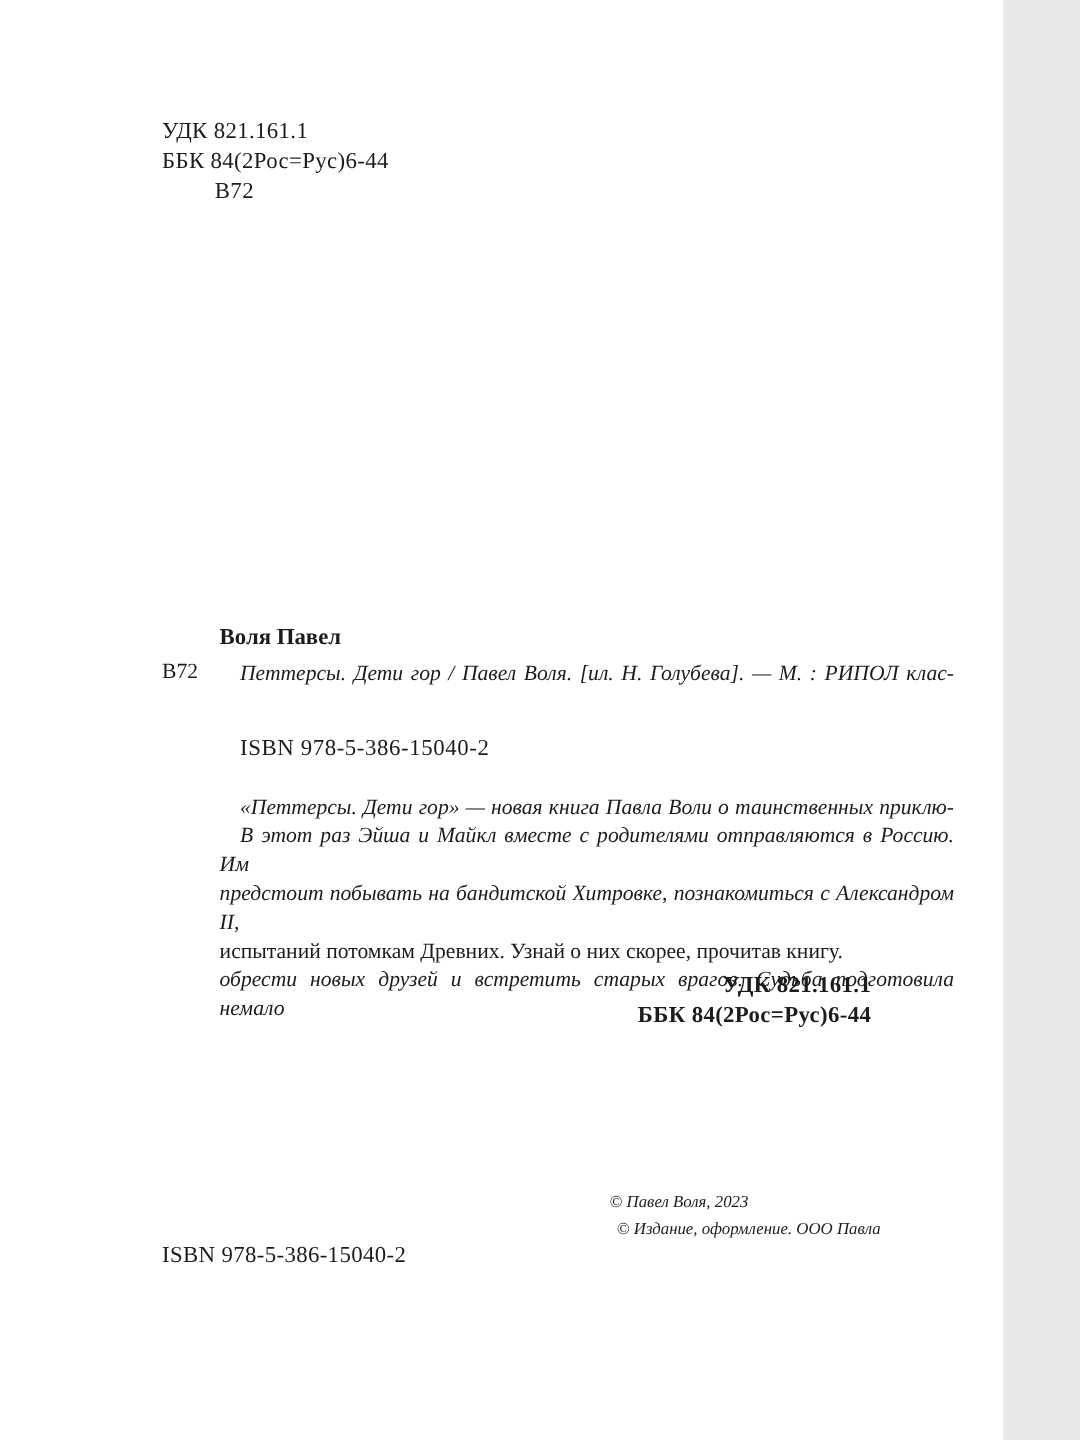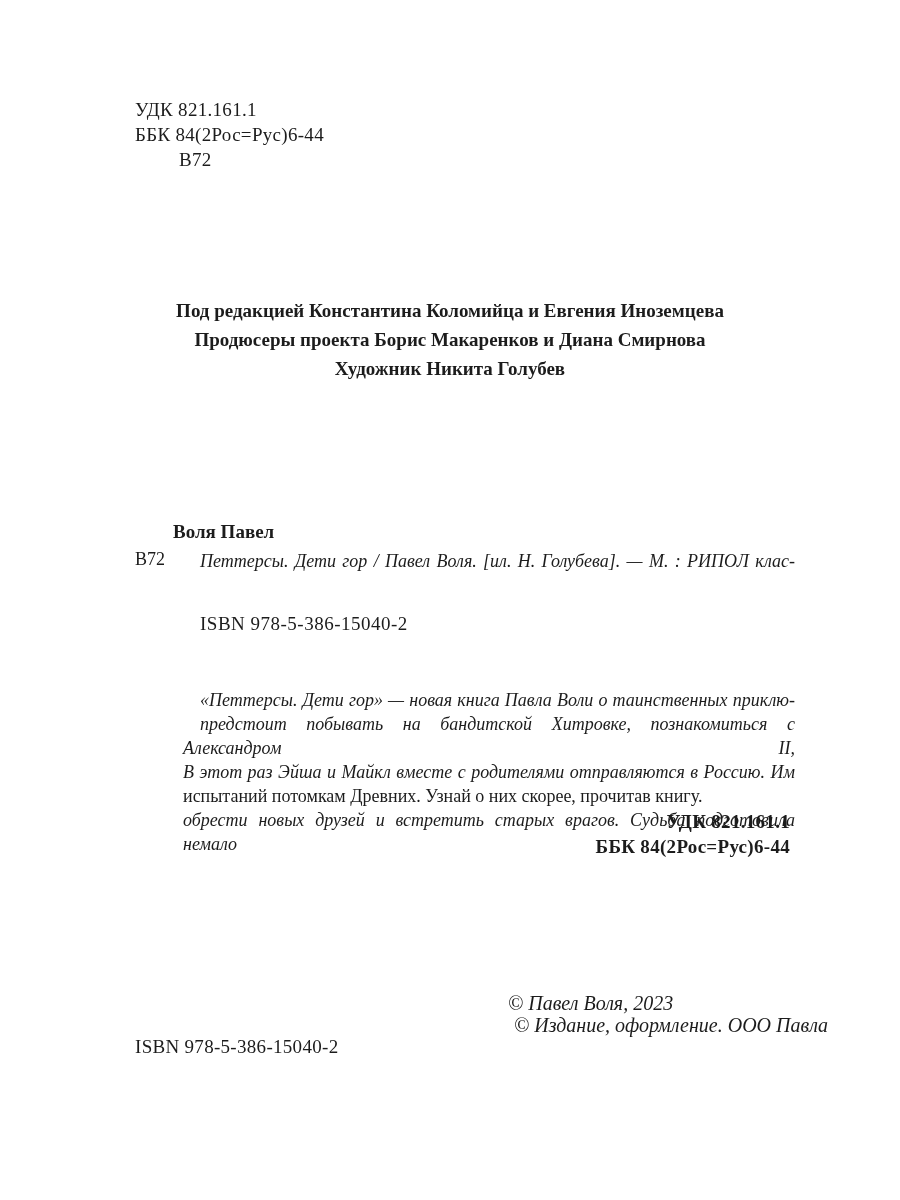--- a/index.html
+++ b/index.html
@@ -4,114 +4,109 @@
 <style>
   * { margin:0; padding:0; box-sizing:border-box; }
   html,body { background:#e8e8e8; }
   body {
     width:900px; height:1200px;
     font-family:"Liberation Serif", serif;
     color:#1c1c1c;
   }
   .page {
     position:relative;
-    width:900px; height:1200px;
+    width:836px; height:1200px;
     background:#ffffff;
     overflow:hidden;
   }
 
   .top-codes {
     position:absolute; left:135px; top:97px;
     font-size:19px; line-height:25px; letter-spacing:0.3px;
   }
   .top-codes .sign { padding-left:44px; }
 
   .credits {
     position:absolute; left:122px; top:296px; width:656px;
     text-align:center; font-size:19px; line-height:29px;
     font-weight:bold;
   }
 
   .catalog-author {
-    position:absolute; left:173px; top:521px;
+    position:absolute; left:183px; top:521px;
     font-size:19px; font-weight:bold;
   }
   .catalog-sign {
     position:absolute; left:135px; top:549px;
     font-size:18px;
   }
   .catalog-entry {
     position:absolute; left:183px; top:549px; width:612px;
     font-size:18px; line-height:24px;
   }
   .isbn-entry {
     position:absolute; left:200px; top:613px;
     font-size:19px; letter-spacing:0.5px;
   }
 
   .annotation {
-    position:absolute; left:183px; top:688px; width:612px;
+    position:absolute; left:183px; top:660px; width:612px;
     font-size:18px; line-height:24px;
   }
 
   .indent .line:first-child { text-indent:17px; }
   .line.fill { text-align:justify; text-align-last:justify;font-style:italic; }
 
   .bottom-codes {
     position:absolute; right:110px; top:809px;
     text-align:right; font-size:19px; line-height:25px;
     font-weight:bold; letter-spacing:0.3px;
   }
 
   .copyright {
     position:absolute; left:508px; top:992px;
-    font-size:20px; line-height:22px;
+    font-size:14px; line-height:22px;
   }
   .copyright .line { text-align:left !important; text-align-last:auto !important; }
   .copyright .line:last-child { padding-left:6px; }
 
   .footer-isbn {
     position:absolute; left:135px; top:1036px;
     font-size:19px; letter-spacing:0.3px;
   }
 </style>
 </head>
 <body>
 
 <div class="page">
 
   <div class="top-codes">
     <div>УДК 821.161.1</div>
     <div>ББК 84(2Рос=Рус)6-44</div>
     <div class="sign">В72</div>
   </div>
 
-  <div class="credits">
-    <div>Под редакцией Константина Коломийца и Евгения Иноземцева</div>
-    <div>Продюсеры проекта Борис Макаренков и Диана Смирнова</div>
-    <div>Художник Никита Голубев</div>
-  </div>
 
   <div class="catalog-author">Воля Павел</div>
 
   <div class="catalog-sign">В72</div>
 
   <div class="catalog-entry indent">
       <div class="line fill">Петтерсы. Дети гор / Павел Воля. [ил. Н. Голубева]. — М. : РИПОЛ клас-</div>
     </div>
 
   <div class="isbn-entry">ISBN 978-5-386-15040-2</div>
 
   <div class="annotation">
     <div class="para indent">
         <div class="line fill">«Петтерсы. Дети гор» — новая книга Павла Воли о таинственных приклю-</div>
       </div>
     <div class="para indent">
+        <div class="line fill">В этот раз Эйша и Майкл вместе с родителями отправляются в Россию. Им</div>
         <div class="line fill">предстоит побывать на бандитской Хитровке, познакомиться с Александром II,</div>
-        <div class="line fill">В этот раз Эйша и Майкл вместе с родителями отправляются в Россию. Им</div>
         <div class="line">испытаний потомкам Древних. Узнай о них скорее, прочитав книгу.</div>
         <div class="line fill">обрести новых друзей и встретить старых врагов. Судьба подготовила немало</div>
       </div>
   </div>
 
   <div class="bottom-codes">
     <div>УДК 821.161.1</div>
     <div>ББК 84(2Рос=Рус)6-44</div>
   </div>
 

